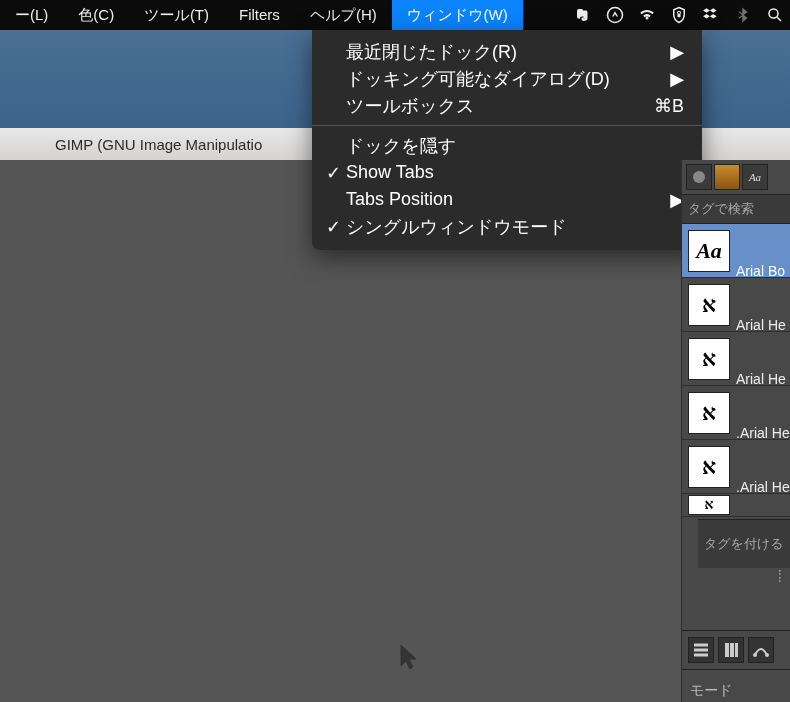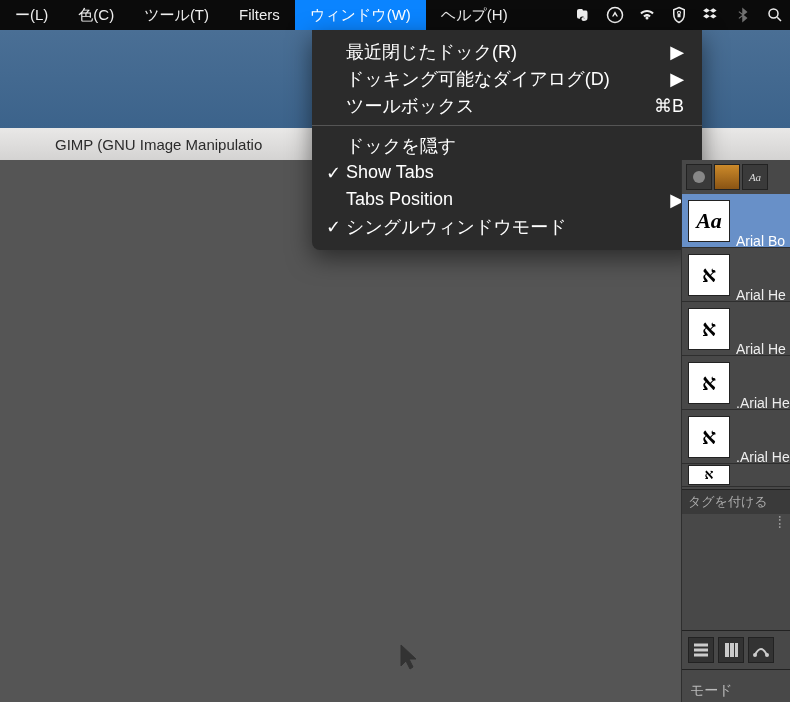--- a/index.html
+++ b/index.html
@@ -44,37 +44,37 @@
     border-top:1px solid #222;border-bottom:1px solid #222;display:flex;align-items:center;}
   .fontlist{flex:0 0 auto;}
   .fontrow{display:flex;align-items:center;height:53px;border-bottom:1px solid #2e2e2e;}
   .fontrow.sel{background:#6890c8;}
   .thumb{width:40px;height:40px;margin:0 6px;background:#fff;color:#000;
     display:flex;align-items:center;justify-content:center;font-size:22px;font-weight:700;border:1px solid #222;}
   .thumb.aa{font-style:italic;font-family:Georgia,serif;}
   .thumb.alef{font-family:"Times New Roman",serif;}
   .fontname{color:#eee;font-size:14px;white-space:nowrap;overflow:hidden;margin-top:40px;}
   .fontrow.sel .fontname{color:#fff;}
-  .tagbar{background:#3a3a3a;height:24px;color:#aaa;font-size:13px;padding:0 6px;
-    border-top:1px solid #222;display:flex;align-items:center;margin-top:auto;}
+  .tagbar{background:#3a3a3a;height:24px;color:#aaa;font-size:13px;padding:12px 6px;
+    border-top:1px solid #222;display:flex;align-items:center;margin-top:auto;margin-left:16px;}
   .dtabs{display:flex;gap:4px;padding:6px 6px 6px 6px;border-top:1px solid #222;}
   .dtabs .dt{width:24px;height:24px;background:#333;border:1px solid #222;display:flex;align-items:center;justify-content:center;}
   .mode{height:30px;border-top:1px solid #222;color:#bbb;font-size:14px;display:flex;align-items:flex-end;padding:0 8px 2px 8px;text-align:right;}
   .dots{color:#999;font-size:16px;}
 </style>
 </head>
 <body>
 
 <div class="menubar" id="menubar-host">
   <div class="m">ー(L)</div>
     <div class="m">色(C)</div>
     <div class="m">ツール(T)</div>
     <div class="m">Filters</div>
+    <div class="m">ヘルプ(H)</div>
     <div class="m active">ウィンドウ(W)</div>
-    <div class="m">ヘルプ(H)</div>
     <div class="sysicons" id="sysicons">
       <span>
         <svg viewBox="0 0 24 24">
           <path d="M7 4h4l1 2h4c2 0 2 2 2 4v6c0 3-2 4-5 4-2 0-3-1-3-3 0-1 1-2 2-2s2 0 2 1h-1c0 1 1 1 1 0 0-2-2-2-3-2-2 0-3 1-3 3H7c-2 0-3-1-3-3V7c0-2 1-3 3-3z"></path>
         </svg>
       </span>
       <span>
         <svg viewBox="0 0 24 24">
           <circle cx="12" cy="12" r="10" fill="none" stroke="#eee" stroke-width="2"></circle>
           <path d="M8 14l4-7 4 7h-2l-2-3-2 3z"></path>
@@ -157,20 +157,23 @@
 <div class="rpanel">
   <div class="tabs" id="rtabs">
       <div class="tab t1">
         <svg width="16" height="16" viewBox="0 0 16 16">
           <circle cx="8" cy="8" r="6" fill="#888"></circle>
         </svg>
       </div>
       <div class="tab t2"></div>
       <div class="tab t3">Aa</div>
     </div>
+  <div class="filter">
+    <span>タグで検索</span>
+  </div>
   <div class="fontlist" id="fontlist">
       <div class="fontrow sel">
         <div class="thumb aa">Aa</div>
         <div class="fontname">Arial Bo</div>
       </div>
       <div class="fontrow">
         <div class="thumb alef">א</div>
         <div class="fontname">Arial He</div>
       </div>
       <div class="fontrow">

